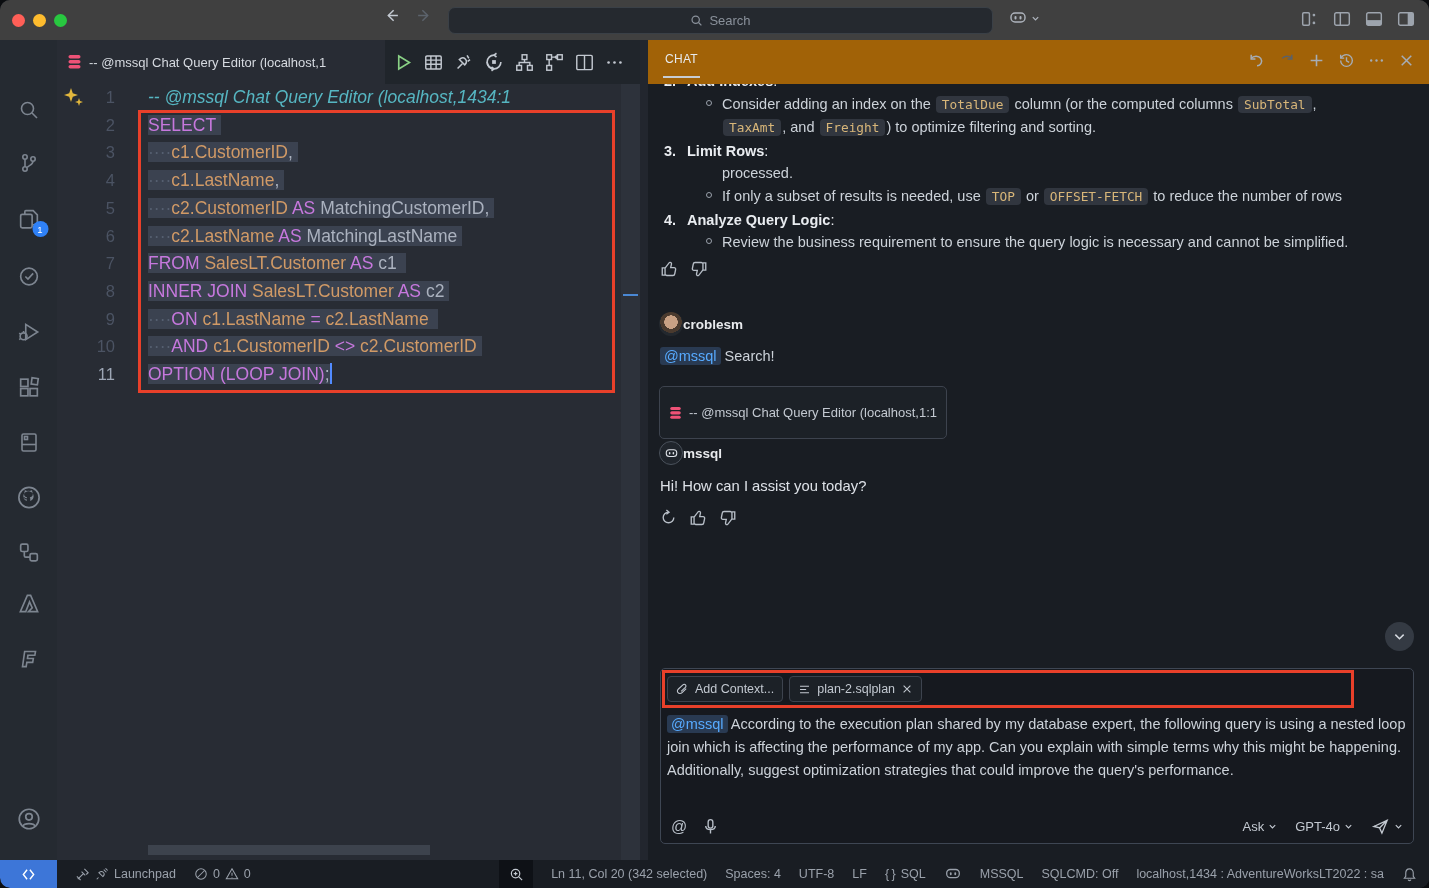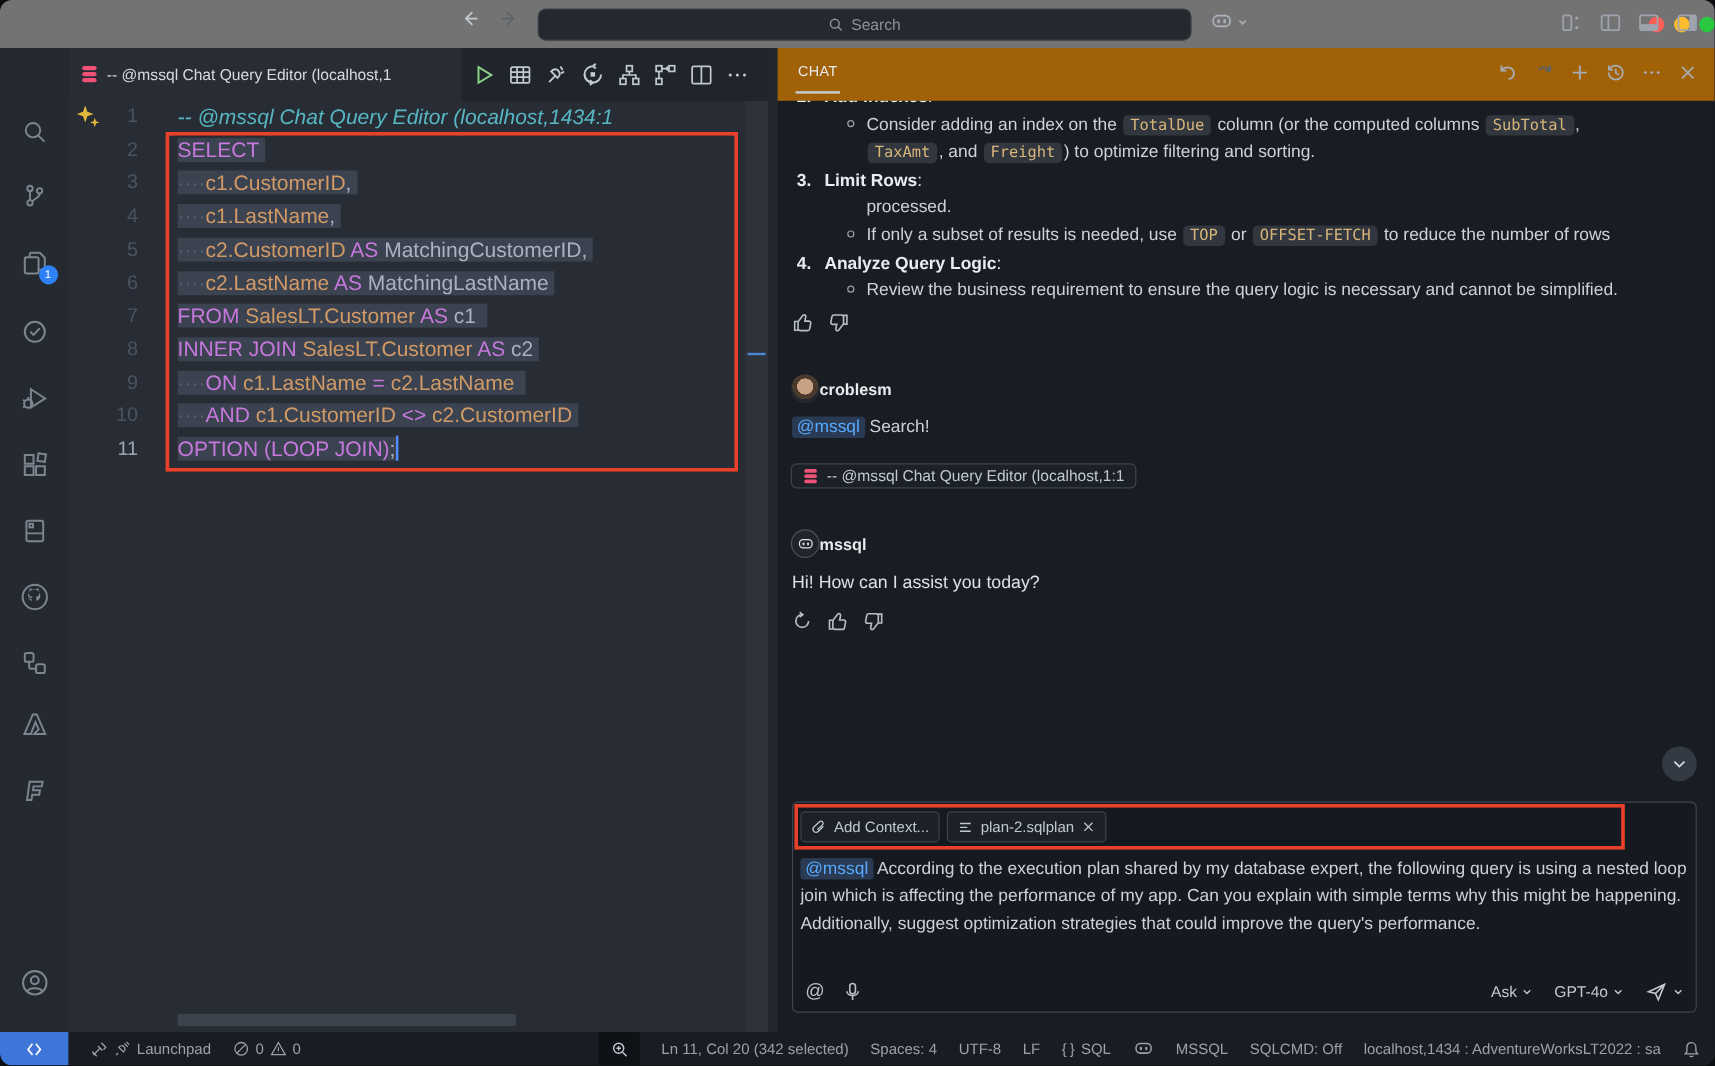--- a/index.html
+++ b/index.html
@@ -1,20 +1,20 @@
 <!DOCTYPE html>
 <html><head>
 <meta charset="utf-8">
 <style>
   html,body{margin:0;padding:0;background:#0b0d10;}
   *{box-sizing:border-box;font-family:"Liberation Sans",sans-serif;}
   .window{position:relative;width:1429px;height:888px;border-radius:10px;overflow:hidden;background:#22262e;}
 
   
-  .titlebar{position:absolute;left:0;top:0;width:100%;height:40px;background:#737373;display:flex;align-items:center;justify-content:flex-end;}
+  .titlebar{position:absolute;left:0;top:0;width:100%;height:40px;background:#404040;display:flex;align-items:center;}
   .lights{display:flex;gap:8px;margin-left:12px;}
   .light{width:13px;height:13px;border-radius:50%;}
   .l-red{background:#ff5f57}.l-yellow{background:#febc2e}.l-green{background:#28c840}
   .navArrows{position:absolute;left:383px;top:7px;display:flex;gap:16px;color:#c3c9d1;font-size:17px;}
   .navArrows .dim{color:#5c636c}
   .searchbox{position:absolute;left:448px;top:7px;width:545px;height:27px;background:#25292f;border:1px solid #3a4047;border-radius:7px;display:flex;align-items:center;justify-content:center;color:#8a919b;font-size:13px;gap:6px;}
   .copilotMenu{position:absolute;left:1008px;top:9px;display:flex;align-items:center;gap:3px;color:#aeb4bd;}
   .tb-right{position:absolute;right:14px;top:10px;display:flex;gap:14px;color:#9da4ad;}
 
   
@@ -60,21 +60,21 @@
   .bullet-line{position:relative;padding-left:58px;}
   .bullet-line .disc{position:absolute;left:42px;top:7px;width:6px;height:6px;border:1px solid #9aa1ab;border-radius:50%;}
   .seg-c{background:#31363f;color:#d8b679;font-family:"DejaVu Sans Mono",monospace;font-size:12.8px;border-radius:4px;padding:1px 6px;margin:0 1px;}
   .seg-m{background:#293a52;color:#57aaff;border-radius:3px;padding:1px 4px;}
   .actionrow{display:flex;gap:12px;color:#b7bec7;}
   .msghead{display:flex;align-items:center;}
   .avatar{width:24px;height:24px;border-radius:50%;overflow:hidden;flex:none;}
   .av-photo{background:radial-gradient(circle at 50% 42%,#c9a184 0 36%,#4a3a2e 37% 58%,#23282e 59%);}
   .av-bot{border:1px solid #4a515b;display:flex;align-items:center;justify-content:center;color:#dfe3e8;background:#20252c;}
   .uname{font-weight:bold;color:#e8eaed;font-size:13.5px;}
-  .attachchip{display:inline-flex;align-items:center;gap:7px;border:1px solid #3d434e;border-radius:5px;padding:2px 9px;color:#c3c9d1;font-size:13px;background:#1c2127;}
+  .attachchip{display:inline-flex;align-items:center;gap:7px;border:1px solid #3d434e;border-radius:5px;padding:18px 9px;color:#c3c9d1;font-size:13px;background:#1c2127;}
   .scrolldown{position:absolute;left:737px;top:538px;width:29px;height:29px;border-radius:50%;background:#343a43;display:flex;align-items:center;justify-content:center;color:#d6dae0;}
 
   
   .chatinput{position:absolute;left:12px;top:628px;width:754px;height:176px;background:#16191f;border:1px solid #3e4653;border-radius:5px;}
   .chiprow{position:absolute;left:6px;top:7px;display:flex;gap:6px;align-items:center;}
   .chip{display:inline-flex;align-items:center;gap:6px;border:1px solid #3d434e;border-radius:4px;height:26px;padding:0 8px;color:#c3c9d1;font-size:12.5px;white-space:nowrap;background:#1c2127;}
   .chip .sub{color:#8b929c;font-size:11.5px;}
   .anno-chips{left:1px;top:1px;width:692px;height:38px;}
   .inputtext{position:absolute;left:6px;top:44px;width:745px;line-height:23px;font-size:14.5px;color:#ccd2d9;}
   .inputctrls{position:absolute;left:0;bottom:7px;width:100%;display:flex;align-items:center;padding:0 10px;color:#b7bec7;}

